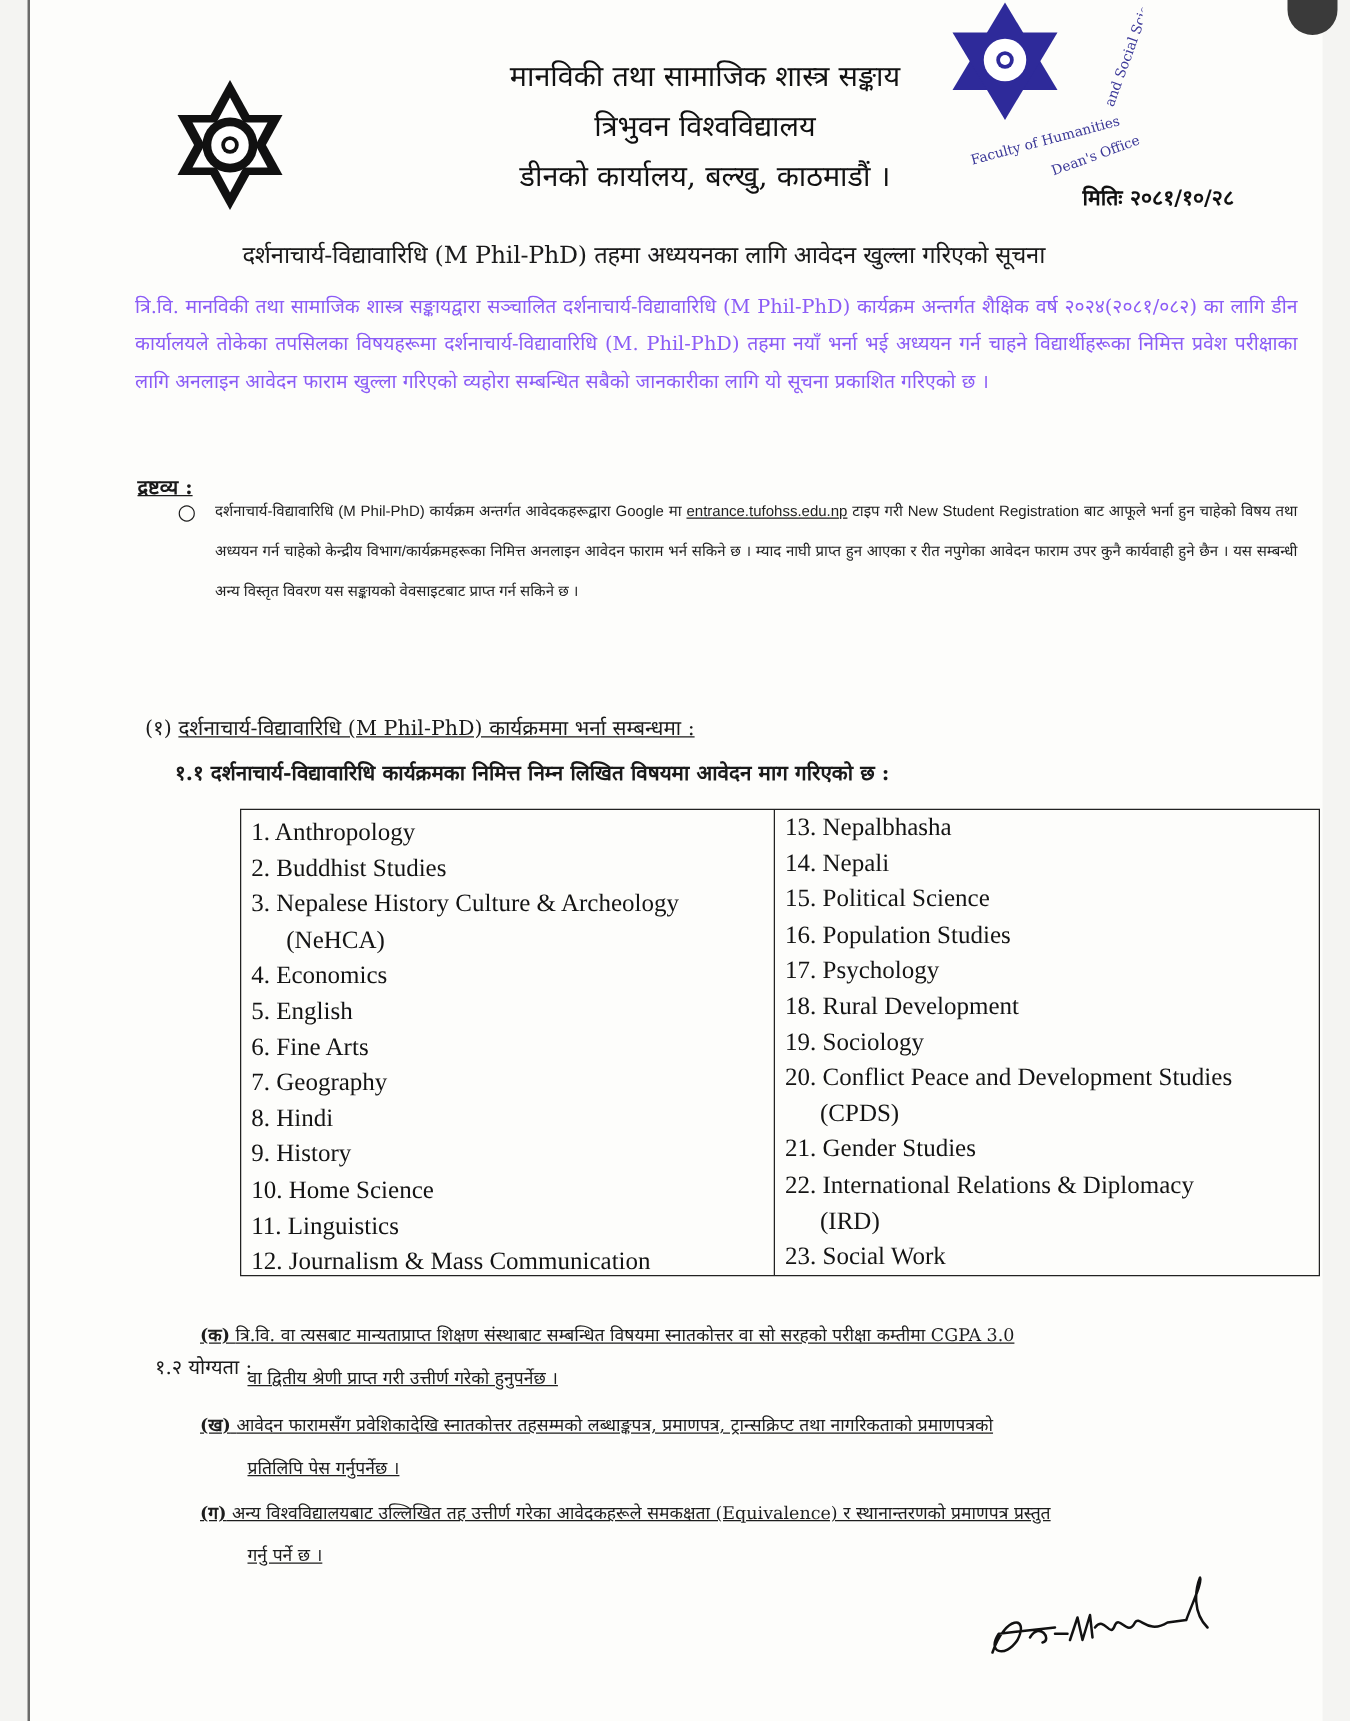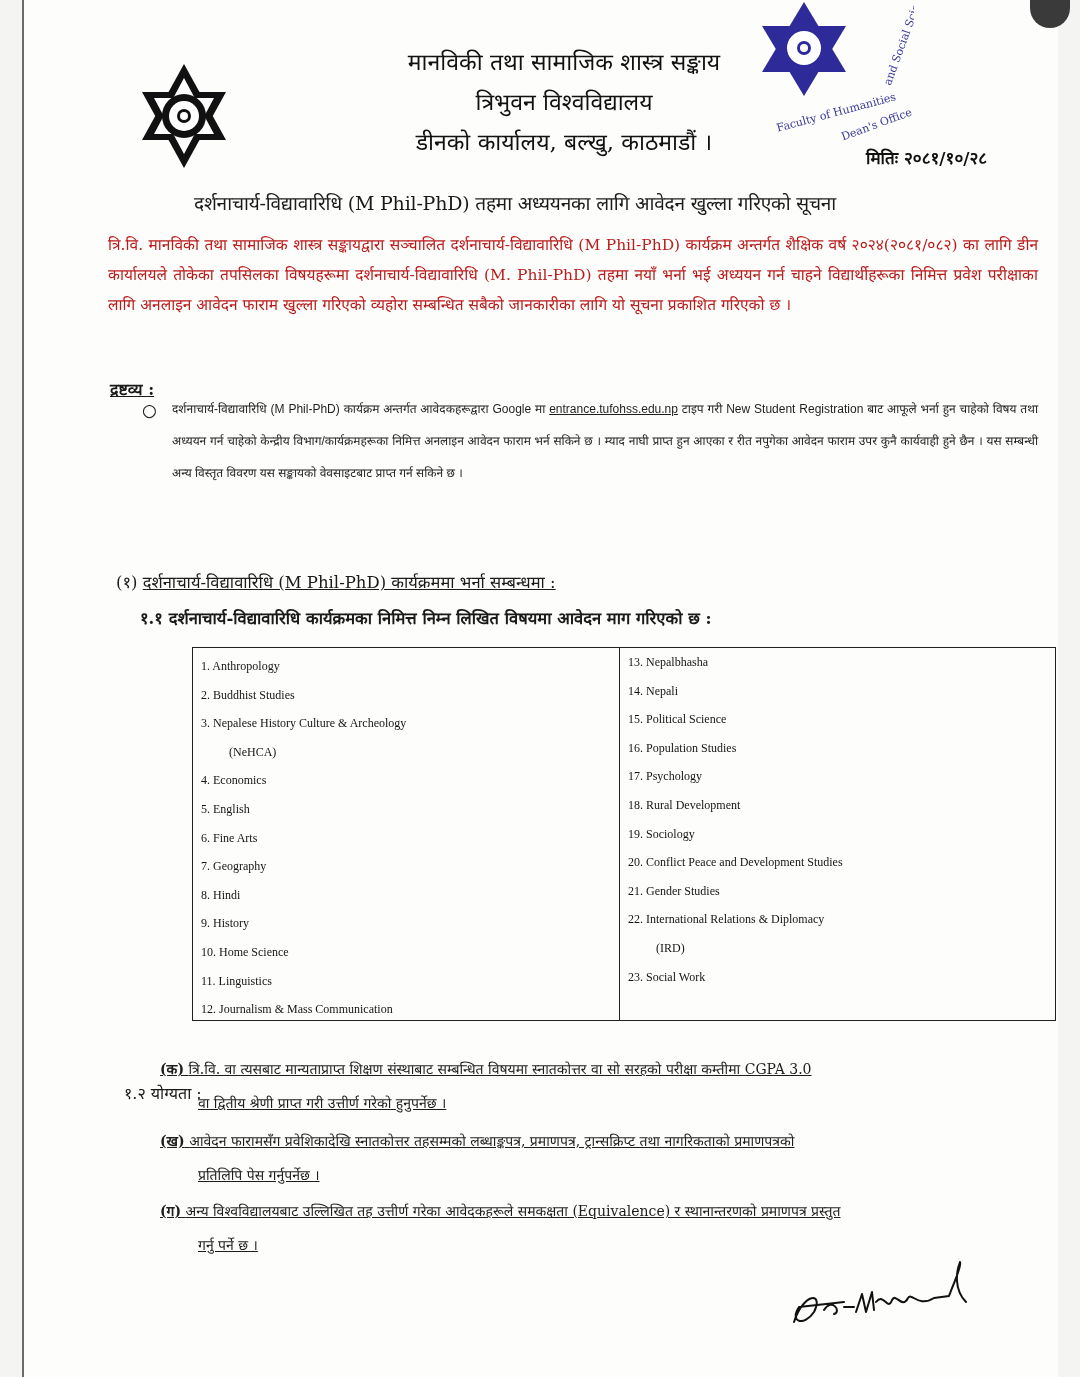--- a/index.html
+++ b/index.html
@@ -32,21 +32,21 @@
   .date-line {
     position: absolute; left: 842px; top: 146px; font-size: 17px; color: #111;
     font-weight: bold;
   }
   .title {
     position: absolute; left: 170px; top: 190px; width: 760px; font-size: 19px;
     font-weight: normal; white-space: nowrap; letter-spacing: -0.2px;
   }
   .para {
     position: absolute; left: 84px; top: 230px; width: 930px; font-size: 15.5px;
-    line-height: 30px; text-align: justify; color: #b91c1c;
+    line-height: 30px; text-align: justify; color: #8b5cf6;
   }
   .note-label {
     position: absolute; left: 86px; top: 378px; font-size: 16px; font-weight: bold;
     text-decoration: underline;
   }
   .bullet {
     position: absolute; left: 118px; top: 400px; font-size: 17px;
   }
   .note-body {
     position: absolute; left: 148px; top: 393px; width: 866px;
@@ -61,21 +61,21 @@
   .sec1 .u { text-decoration: underline; }
   .sec11 {
     position: absolute; left: 116px; top: 606px; font-size: 16.5px; font-weight: bold;
     white-space: nowrap;
   }
   .subj-table {
     position: absolute; left: 168px; top: 647px; width: 862px; height: 372px;
     border: 1.5px solid #222; display: flex;
   }
   .subj-col {
-    font-family: "Liberation Serif", "DejaVu Serif", serif; font-size: 12px;
+    font-family: "Liberation Serif", "DejaVu Serif", serif; font-size: 20px;
     line-height: 28.6px; padding: 4px 0 0 8px; color: #141414;
   }
   .subj-col.left { width: 418px; border-right: 1.5px solid #222; }
   .subj-col.right { flex: 1; padding-top: 0; }
   .subj-col .item { white-space: nowrap; }
   .subj-col .cont { padding-left: 28px; }
   .sec12 {
     position: absolute; left: 100px; top: 1044px; font-size: 16px; font-weight: normal; margin-top: 38px;
   }
   .req {
@@ -159,20 +159,21 @@
     </div>
     <div class="subj-col right">
       <div class="item">13. Nepalbhasha</div>
       <div class="item">14. Nepali</div>
       <div class="item">15. Political Science</div>
       <div class="item">16. Population Studies</div>
       <div class="item">17. Psychology</div>
       <div class="item">18. Rural Development</div>
       <div class="item">19. Sociology</div>
       <div class="item">20. Conflict Peace and Development Studies</div>
+      <div class="item cont">(CPDS)</div>
       <div class="item">21. Gender Studies</div>
       <div class="item">22. International Relations &amp; Diplomacy</div>
       <div class="item cont">(IRD)</div>
       <div class="item">23. Social Work</div>
     </div>
   </div>
 
   <div class="sec12">१.२ योग्यता :</div>
 
   <div class="req" style="top:1052px;">

